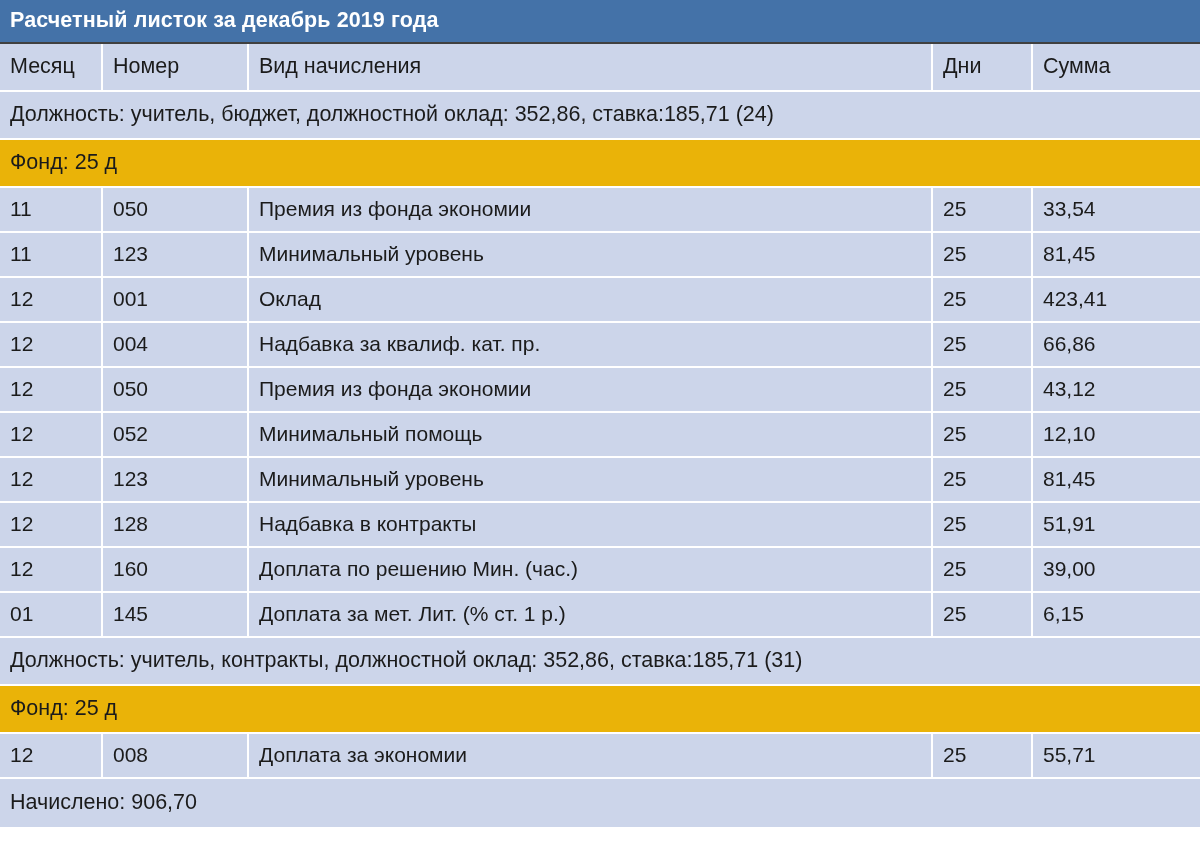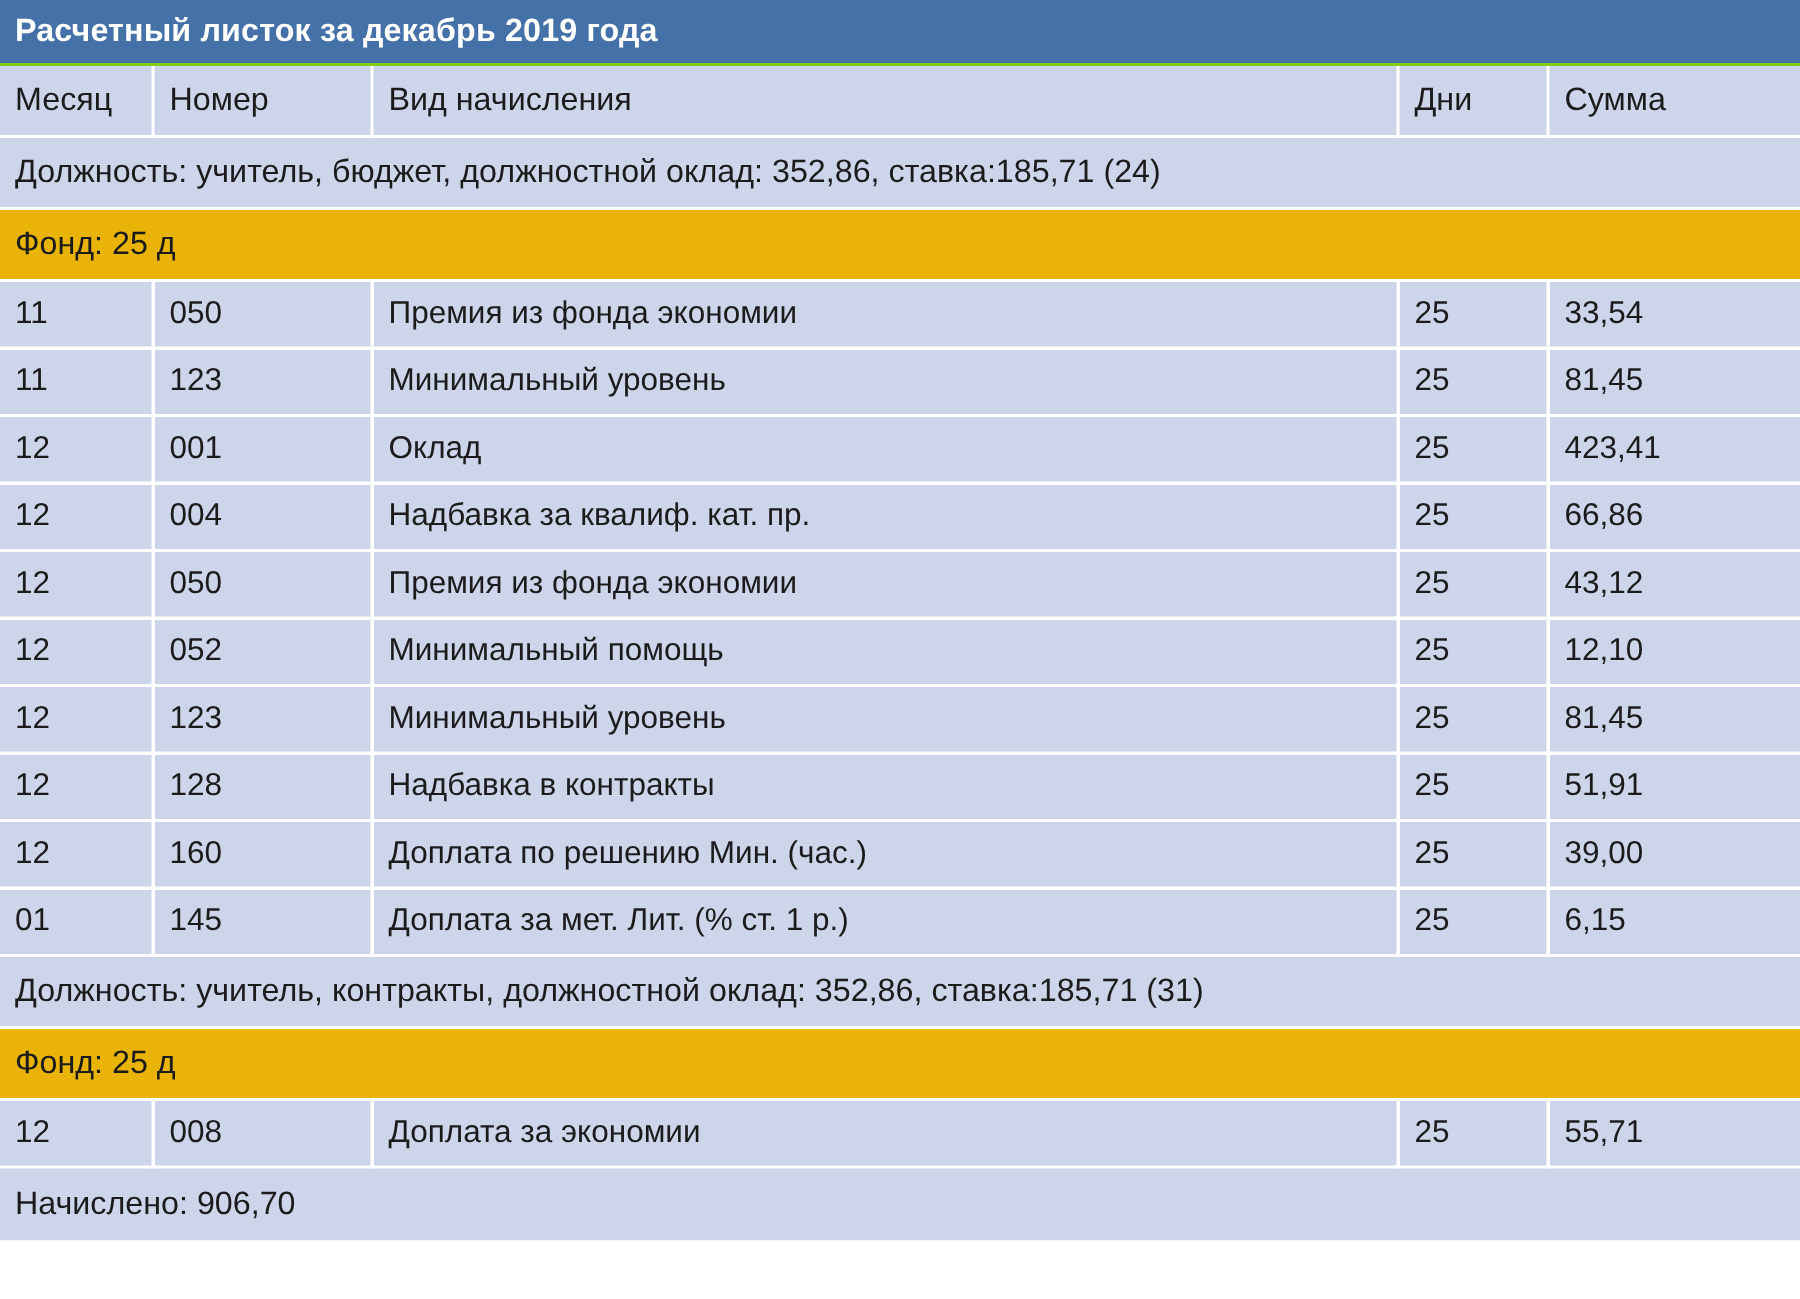--- a/index.html
+++ b/index.html
@@ -34,21 +34,21 @@
   col.c-days  { width: 100px; }
   col.c-sum   { width: 168px; }
 
   
   tr.title-row td {
     background: #4472a8;
     color: #ffffff;
     font-weight: bold;
     font-size: 21.5px;
     padding: 8px 10px 9px 10px;
-    border-bottom: 2px solid #84cc16;
+    border-bottom: 2px solid #404040;
     letter-spacing: 0.1px;
   }
 
   
   tr.head-row td {
     background: #ccd5ea;
     padding: 10px 0 11px 10px;
     font-weight: normal;
     font-size: 21.5px;
     color: #1b1b1b;

